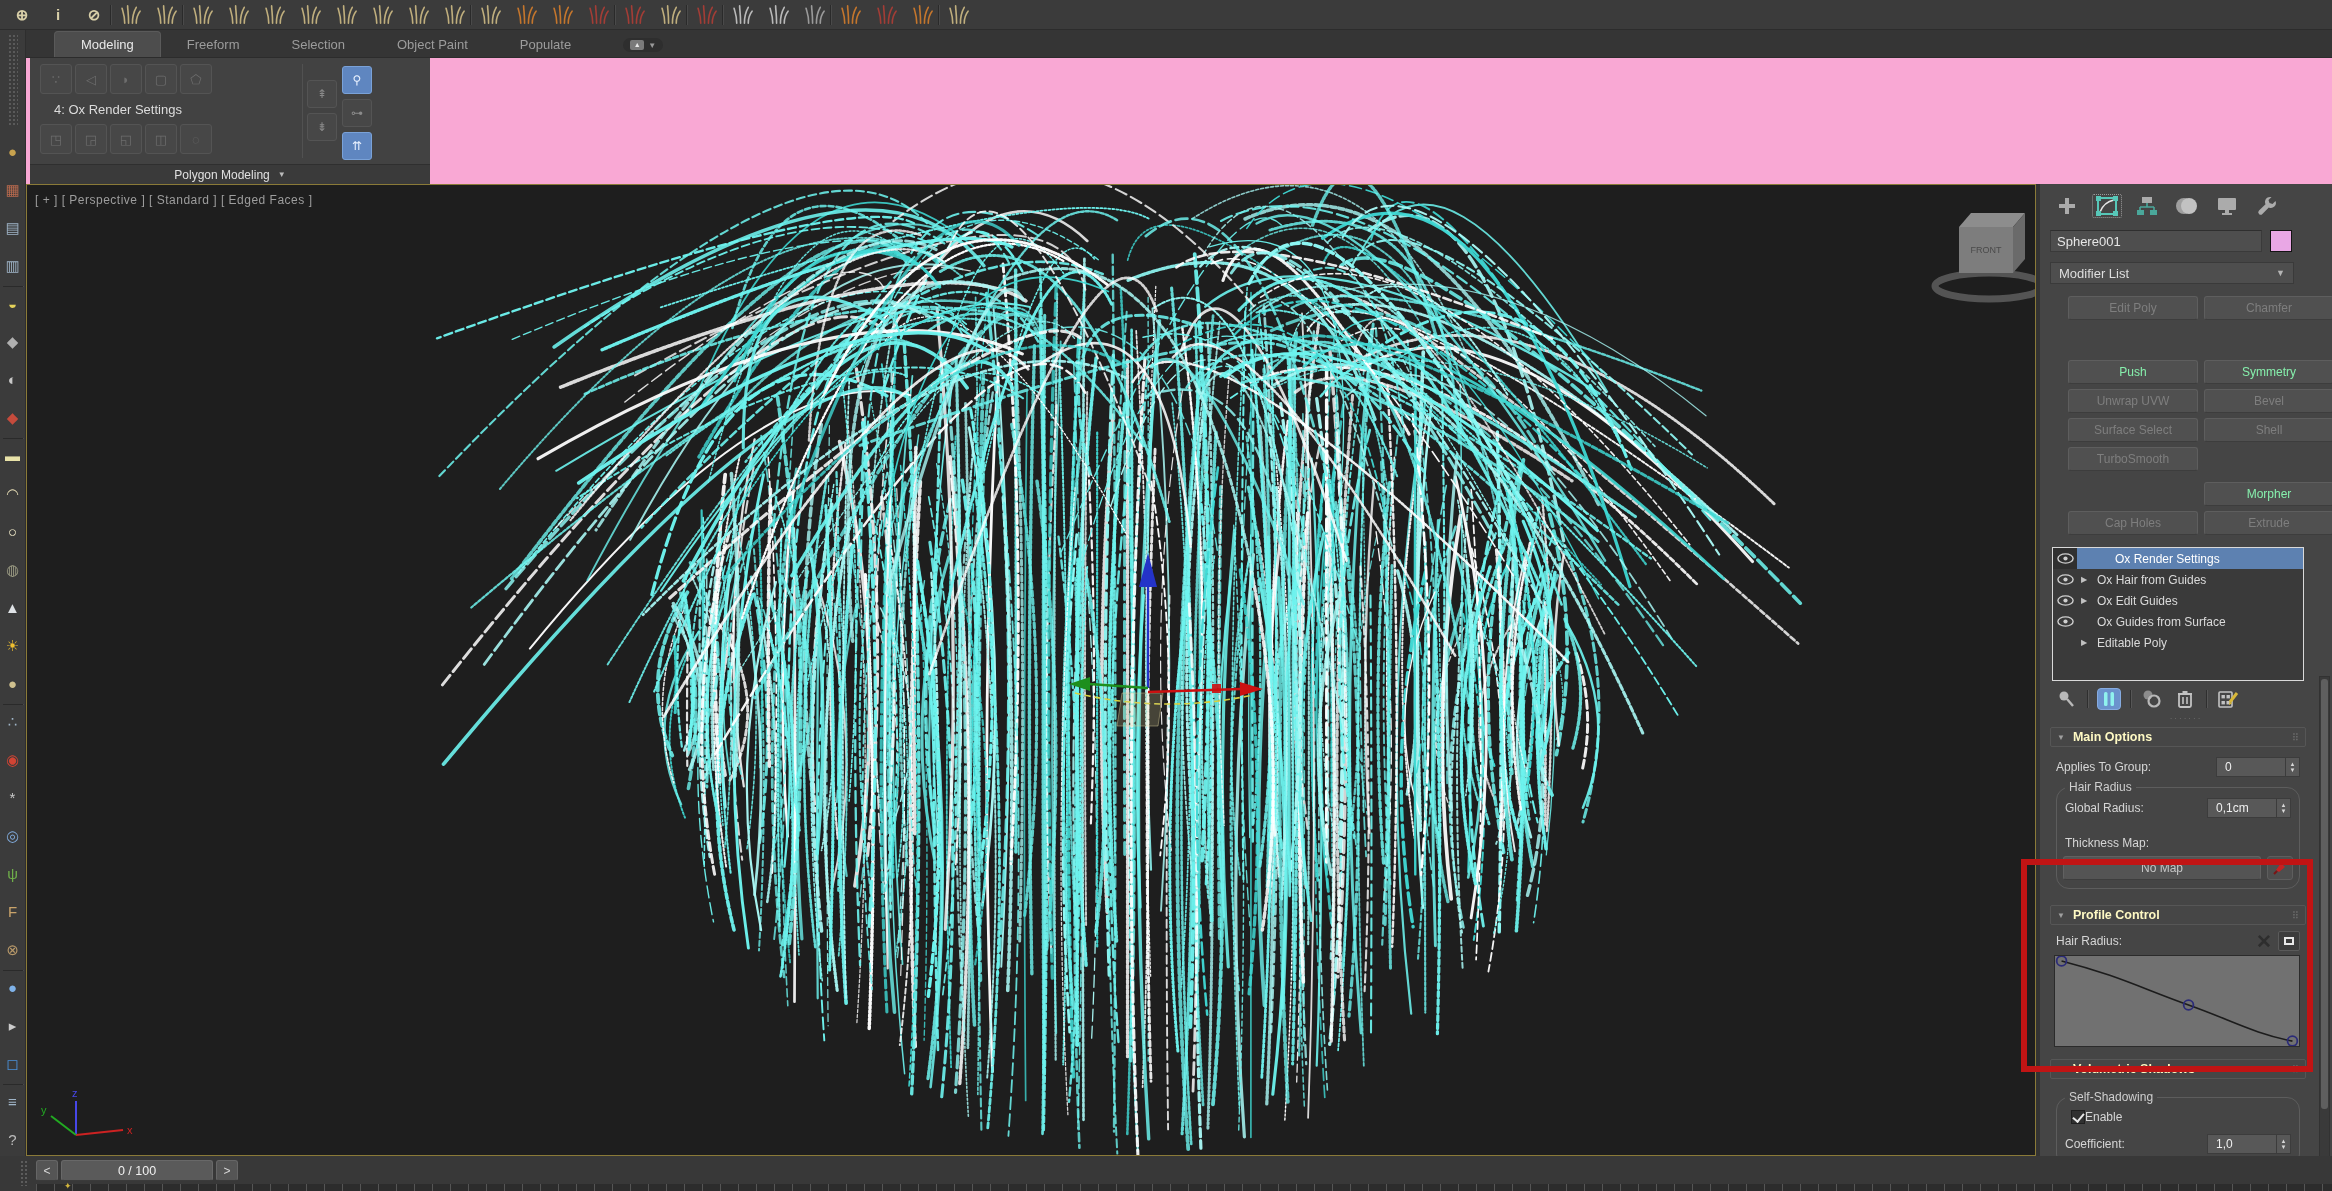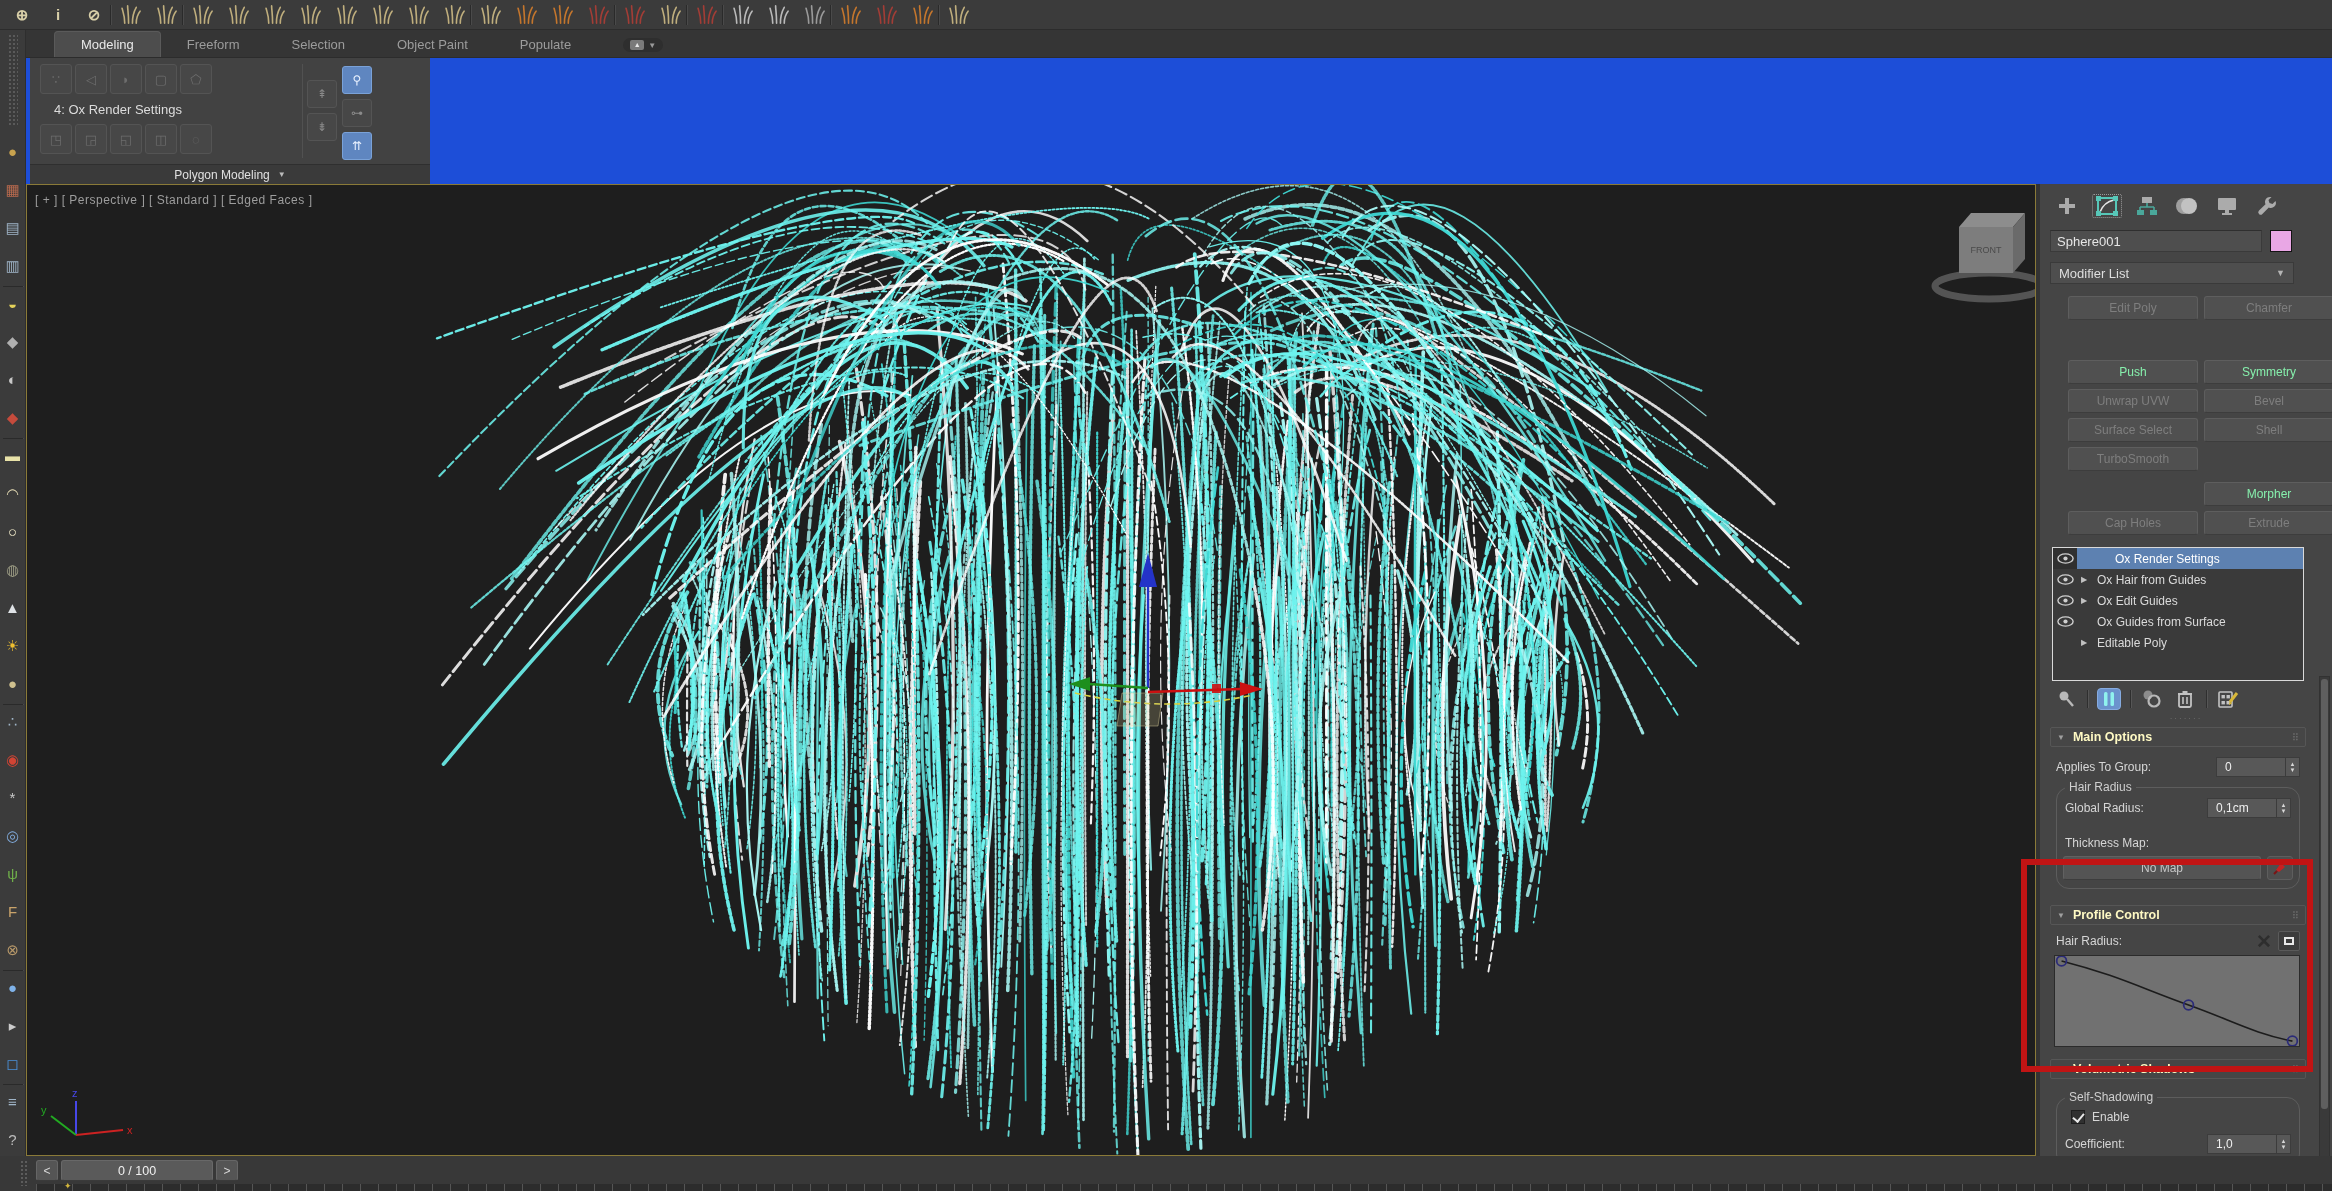--- a/index.html
+++ b/index.html
@@ -21,21 +21,21 @@
   
   #left-toolbar { position:absolute; left:0; top:30px; width:26px; height:1161px;
     background:#3b3b3b; border-right:1px solid #2e2e2e; display:flex; flex-direction:column; align-items:center; }
   #left-grip { width:10px; height:92px; margin:4px 0 6px 0;
     background-image:radial-gradient(#5a5a5a 1px, transparent 1.2px); background-size:4px 4px; }
   .licon { width:24px; height:24px; margin:7px 0; display:flex; align-items:center; justify-content:center;
     position:relative; cursor:pointer; }
   .licon .lg { font-size:15px; line-height:1; }
 
   
-  #ribbon { position:absolute; left:26px; top:30px; width:2306px; height:154px; background:#1d4ed8; }
+  #ribbon { position:absolute; left:26px; top:30px; width:2306px; height:154px; background:#f9a8d4; }
   #ribbon-tabs { display:flex; align-items:flex-end; height:28px; background:#353535;
     border-bottom:1px solid #2c2c2c; padding-left:28px; }
   .rtab { padding:5px 26px; font-size:13px; color:#9c9c9c; cursor:pointer; border-radius:4px 4px 0 0; }
   .rtab.active { background:#4d4d4d; color:#e8e8e8; border:1px solid #5a5a5a; border-bottom:none; }
   #ribbon-collapse { display:flex; align-items:center; gap:4px; margin-left:26px; margin-bottom:5px;
     background:#2e2e2e; border-radius:8px; padding:2px 7px; cursor:pointer; }
   #ribbon-collapse .rcb { width:14px; height:10px; background:#7a7a7a; border-radius:2px;
     color:#e8e8e8; font-size:7px; line-height:10px; text-align:center; }
   #ribbon-collapse .rcc { color:#9a9a9a; font-size:8px; }
   #poly-group { position:absolute; left:4px; top:28px; width:400px; height:126px; background:#424242; }
@@ -124,21 +124,21 @@
     border-bottom-color:#3d3d3d; border-radius:3px; color:#c6c6c6; font-size:12px;
     display:flex; align-items:center; justify-content:center; cursor:pointer; }
   #map-pin-btn { width:26px; height:24px; background:#4e4e4e; border:1px solid #5e5e5e;
     border-radius:3px; display:flex; align-items:center; justify-content:center; cursor:pointer; }
   #profile-tools { display:flex; align-items:center; gap:6px; }
   #curve-x-icon { font-size:19px; font-weight:bold; color:#2e2e2e; cursor:pointer; line-height:1; }
   #curve-window-btn { width:22px; height:20px; background:#3c3c3c; border:1px solid #5a5a5a;
     border-radius:2px; display:flex; align-items:center; justify-content:center; cursor:pointer; }
   #curve-window-btn i { width:10px; height:8px; border:2px solid #e8e8e8; display:block; }
   #curve-graph { margin-top:4px; background:#717171; border:1px solid #2b2b2b; display:block; }
-  .chk-row { display:flex; align-items:center; gap:7px; margin:6px 2px 10px 8px; }
+  .chk-row { display:flex; align-items:center; margin:6px 2px 10px 8px; }
   .chk { width:14px; height:14px; background:#303030; border:1px solid #1f1f1f; position:relative; cursor:pointer; }
   .chk.checked::after { content:""; position:absolute; left:3px; top:0px; width:5px; height:9px;
     border:solid #e8e8e8; border-width:0 2px 2px 0; transform:rotate(40deg); }
 
   #cp-scrollbar { position:absolute; right:2px; top:492px; width:11px; height:515px; background:#3a3a3a; border:1px solid #323232; }
   #cp-scroll-thumb { position:absolute; left:1px; top:2px; width:7px; height:430px; background:#5f5f5f; border-radius:3px; }
 
   
   #highlight-rect { position:absolute; left:2021px; top:859px; width:292px; height:213px;
     border:6px solid #c11414; pointer-events:none; z-index:50; }

